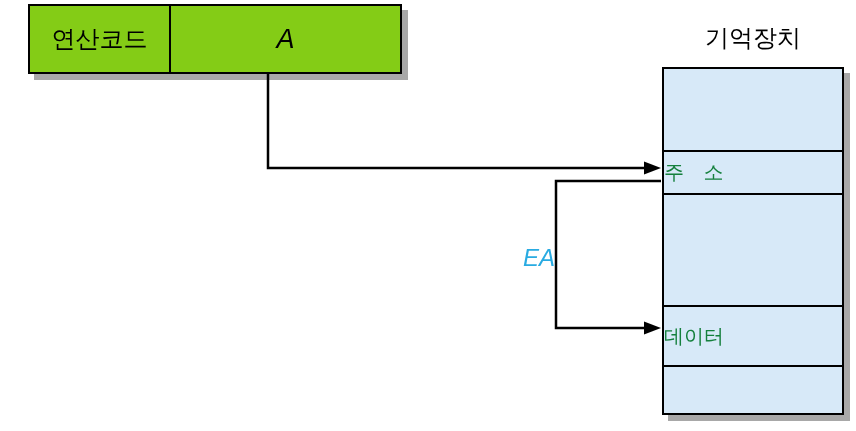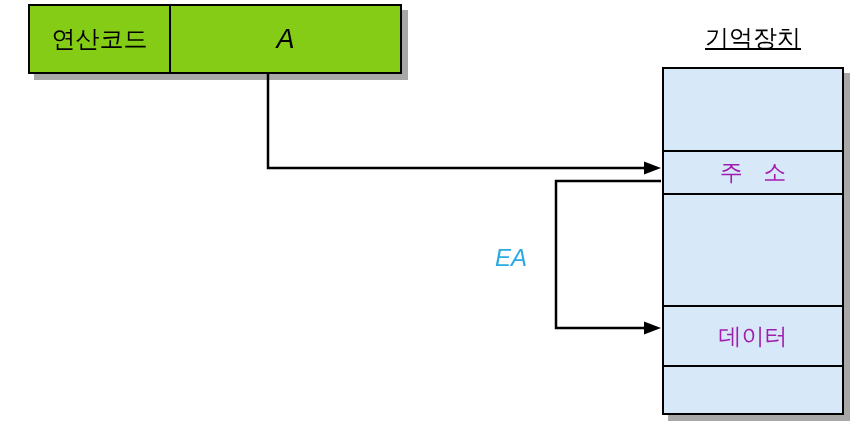--- a/index.html
+++ b/index.html
@@ -49,42 +49,40 @@
   .memory-title {
     position: absolute;
     left: 662px;
     top: 24px;
     width: 182px;
     text-align: center;
     font-size: 24px;
     line-height: 28px;
     color: #000000;
     white-space: nowrap;
-    text-decoration: underline;
   }
   .mem-box {
     position: absolute;
     left: 662px;
     top: 67px;
     width: 182px;
     height: 348px;
     box-sizing: border-box;
     border: 2px solid #000000;
     background: #d7e9f8;
     box-shadow: 6px 6px 0 #a8a8a8;
     display: flex;
     flex-direction: column;
   }
   .mem-row {
     box-sizing: border-box;
     display: flex;
     align-items: center;
-    justify-content: center;
-    font-size: 23px;
-    color: #a21caf;
+    font-size: 20px;
+    color: #15803d;
     word-spacing: 14px;
     overflow: hidden;
   }
   .mem-row.divided { border-bottom: 2px solid #000000; }
   .row-0 { height: 83px; }
   .row-1 { height: 43px; }
   .row-2 { height: 112px; }
   .row-3 { height: 60px; }
   .row-4 { flex: 1; }
   
@@ -95,21 +93,21 @@
     width: 856px;
     height: 431px;
     pointer-events: none;
   }
   
   .ea-label {
     position: absolute;
     left: 495px;
     top: 244px;
     width: 60px;
-    text-align: left;
+    text-align: right;
     font-size: 24px;
     font-style: italic;
     color: #29abe2;
     white-space: nowrap;
   }
 </style>
 </head>
 <body>
 
 <div class="canvas">

